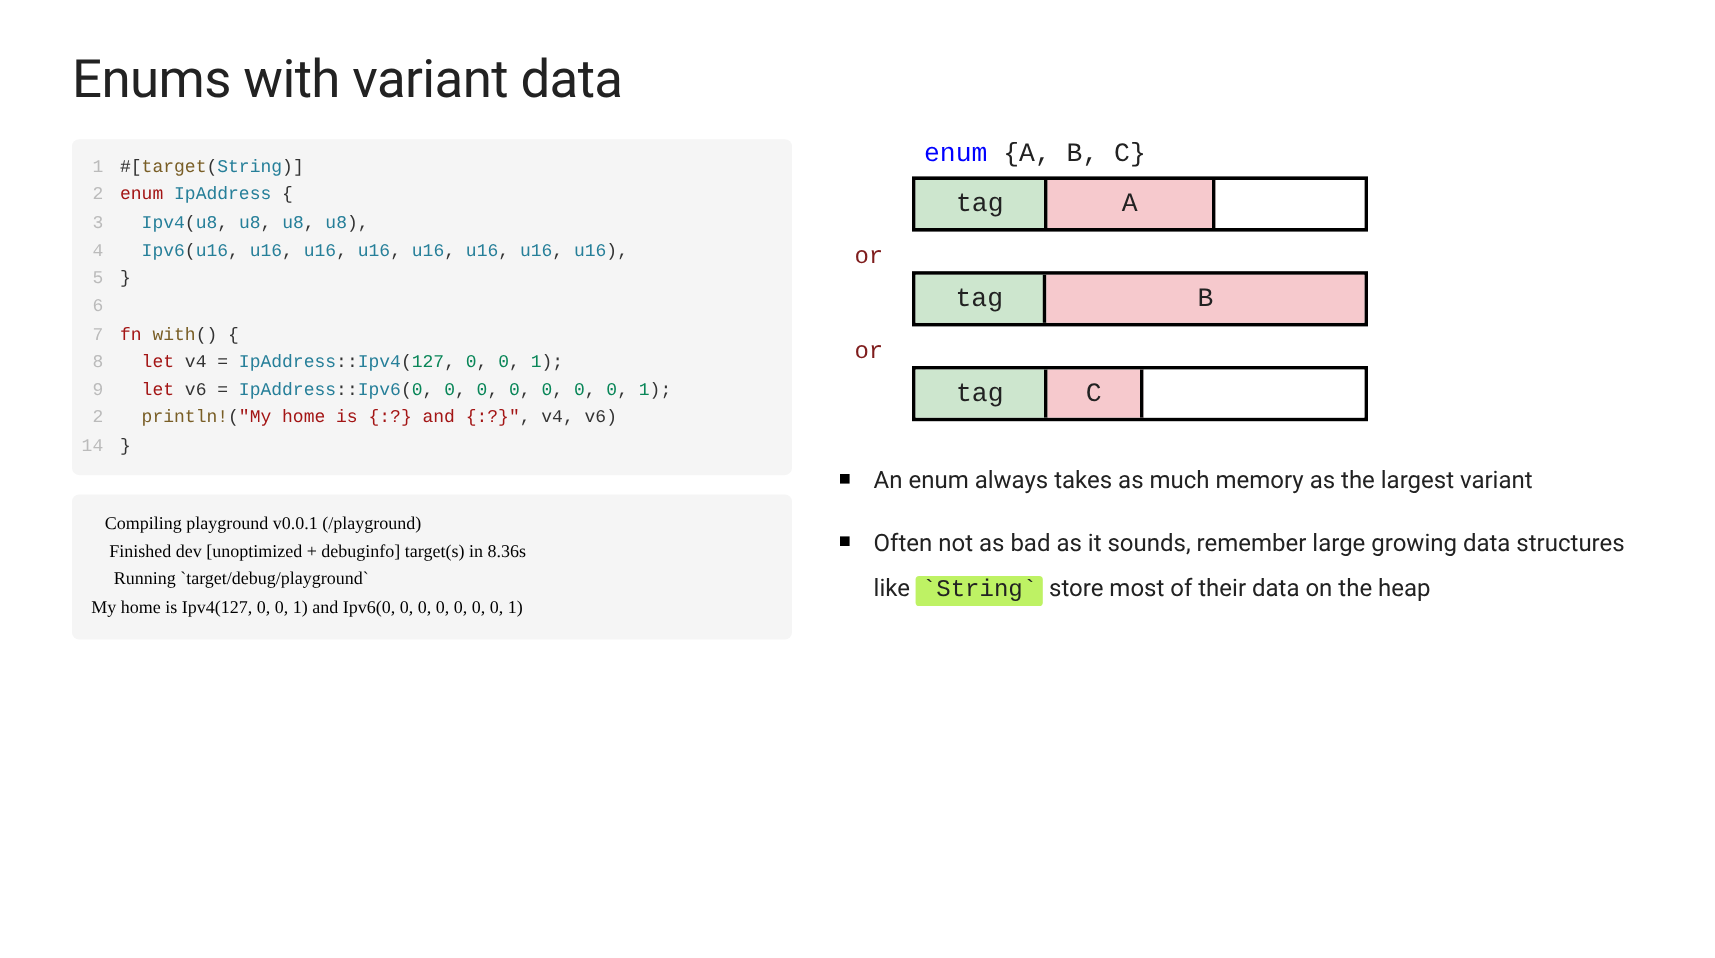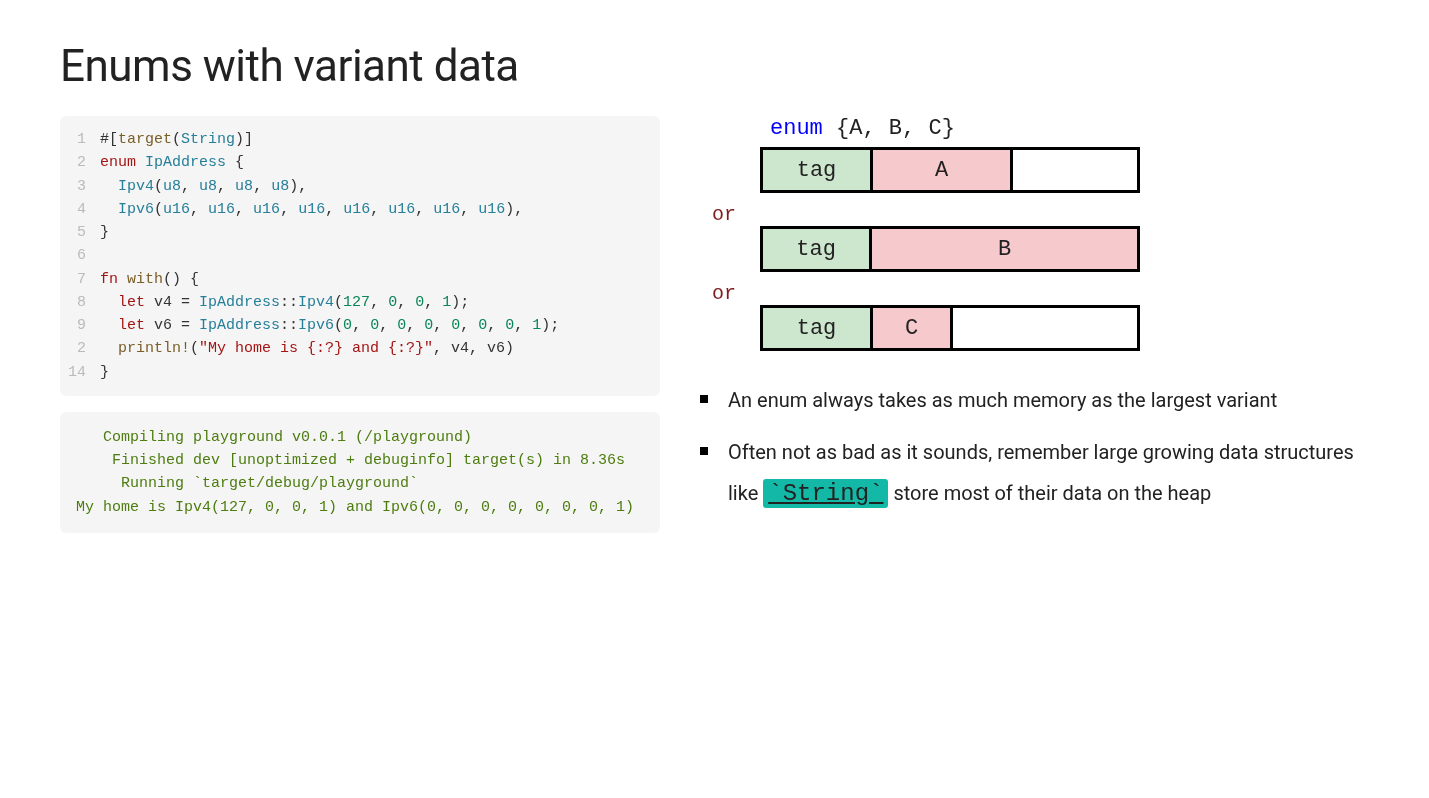--- a/index.html
+++ b/index.html
@@ -59,25 +59,25 @@
   .tok-kw { color: #a31515; }
   .tok-type { color: #267f99; }
   .tok-call { color: #795e26; }
   .tok-num { color: #098658; }
   .tok-str { color: #a31515; }
   .tok-default { color: #333; }
   .outbox {
     background: #f5f5f5;
     border-radius: 6px;
     padding: 14px 16px;
-    font-family: Liberation Mono, monospace;
+    font-family: Liberation Serif, serif;
     font-size: 15px;
     line-height: 1.55;
     white-space: pre-wrap;
-    color: #4d7c0f;
+    color: #000000;
   }
   
   .diagram {
     font-family: "SFMono-Regular", Consolas, "Liberation Mono", Menlo, monospace;
     font-size: 22px;
     margin-left: 60px;
     margin-bottom: 30px;
   }
   .diag-title {
     margin-bottom: 6px;
@@ -130,25 +130,24 @@
     content: "";
     position: absolute;
     left: 0;
     top: 14px;
     width: 8px;
     height: 8px;
     background: #000;
   }
   code.inline {
     font-family: "SFMono-Regular", Consolas, "Liberation Mono", Menlo, monospace;
-    background: #14b8a6;
+    background: #bef264;
     padding: 1px 5px;
     border-radius: 3px;
-    font-size: 24px;
-    text-decoration: underline;
+    font-size: 20px;
   }
 </style>
 </head>
 <body>
 
 <div class="slide">
   <h1 class="title">Enums with variant data</h1>
 
   <div class="cols">
 

